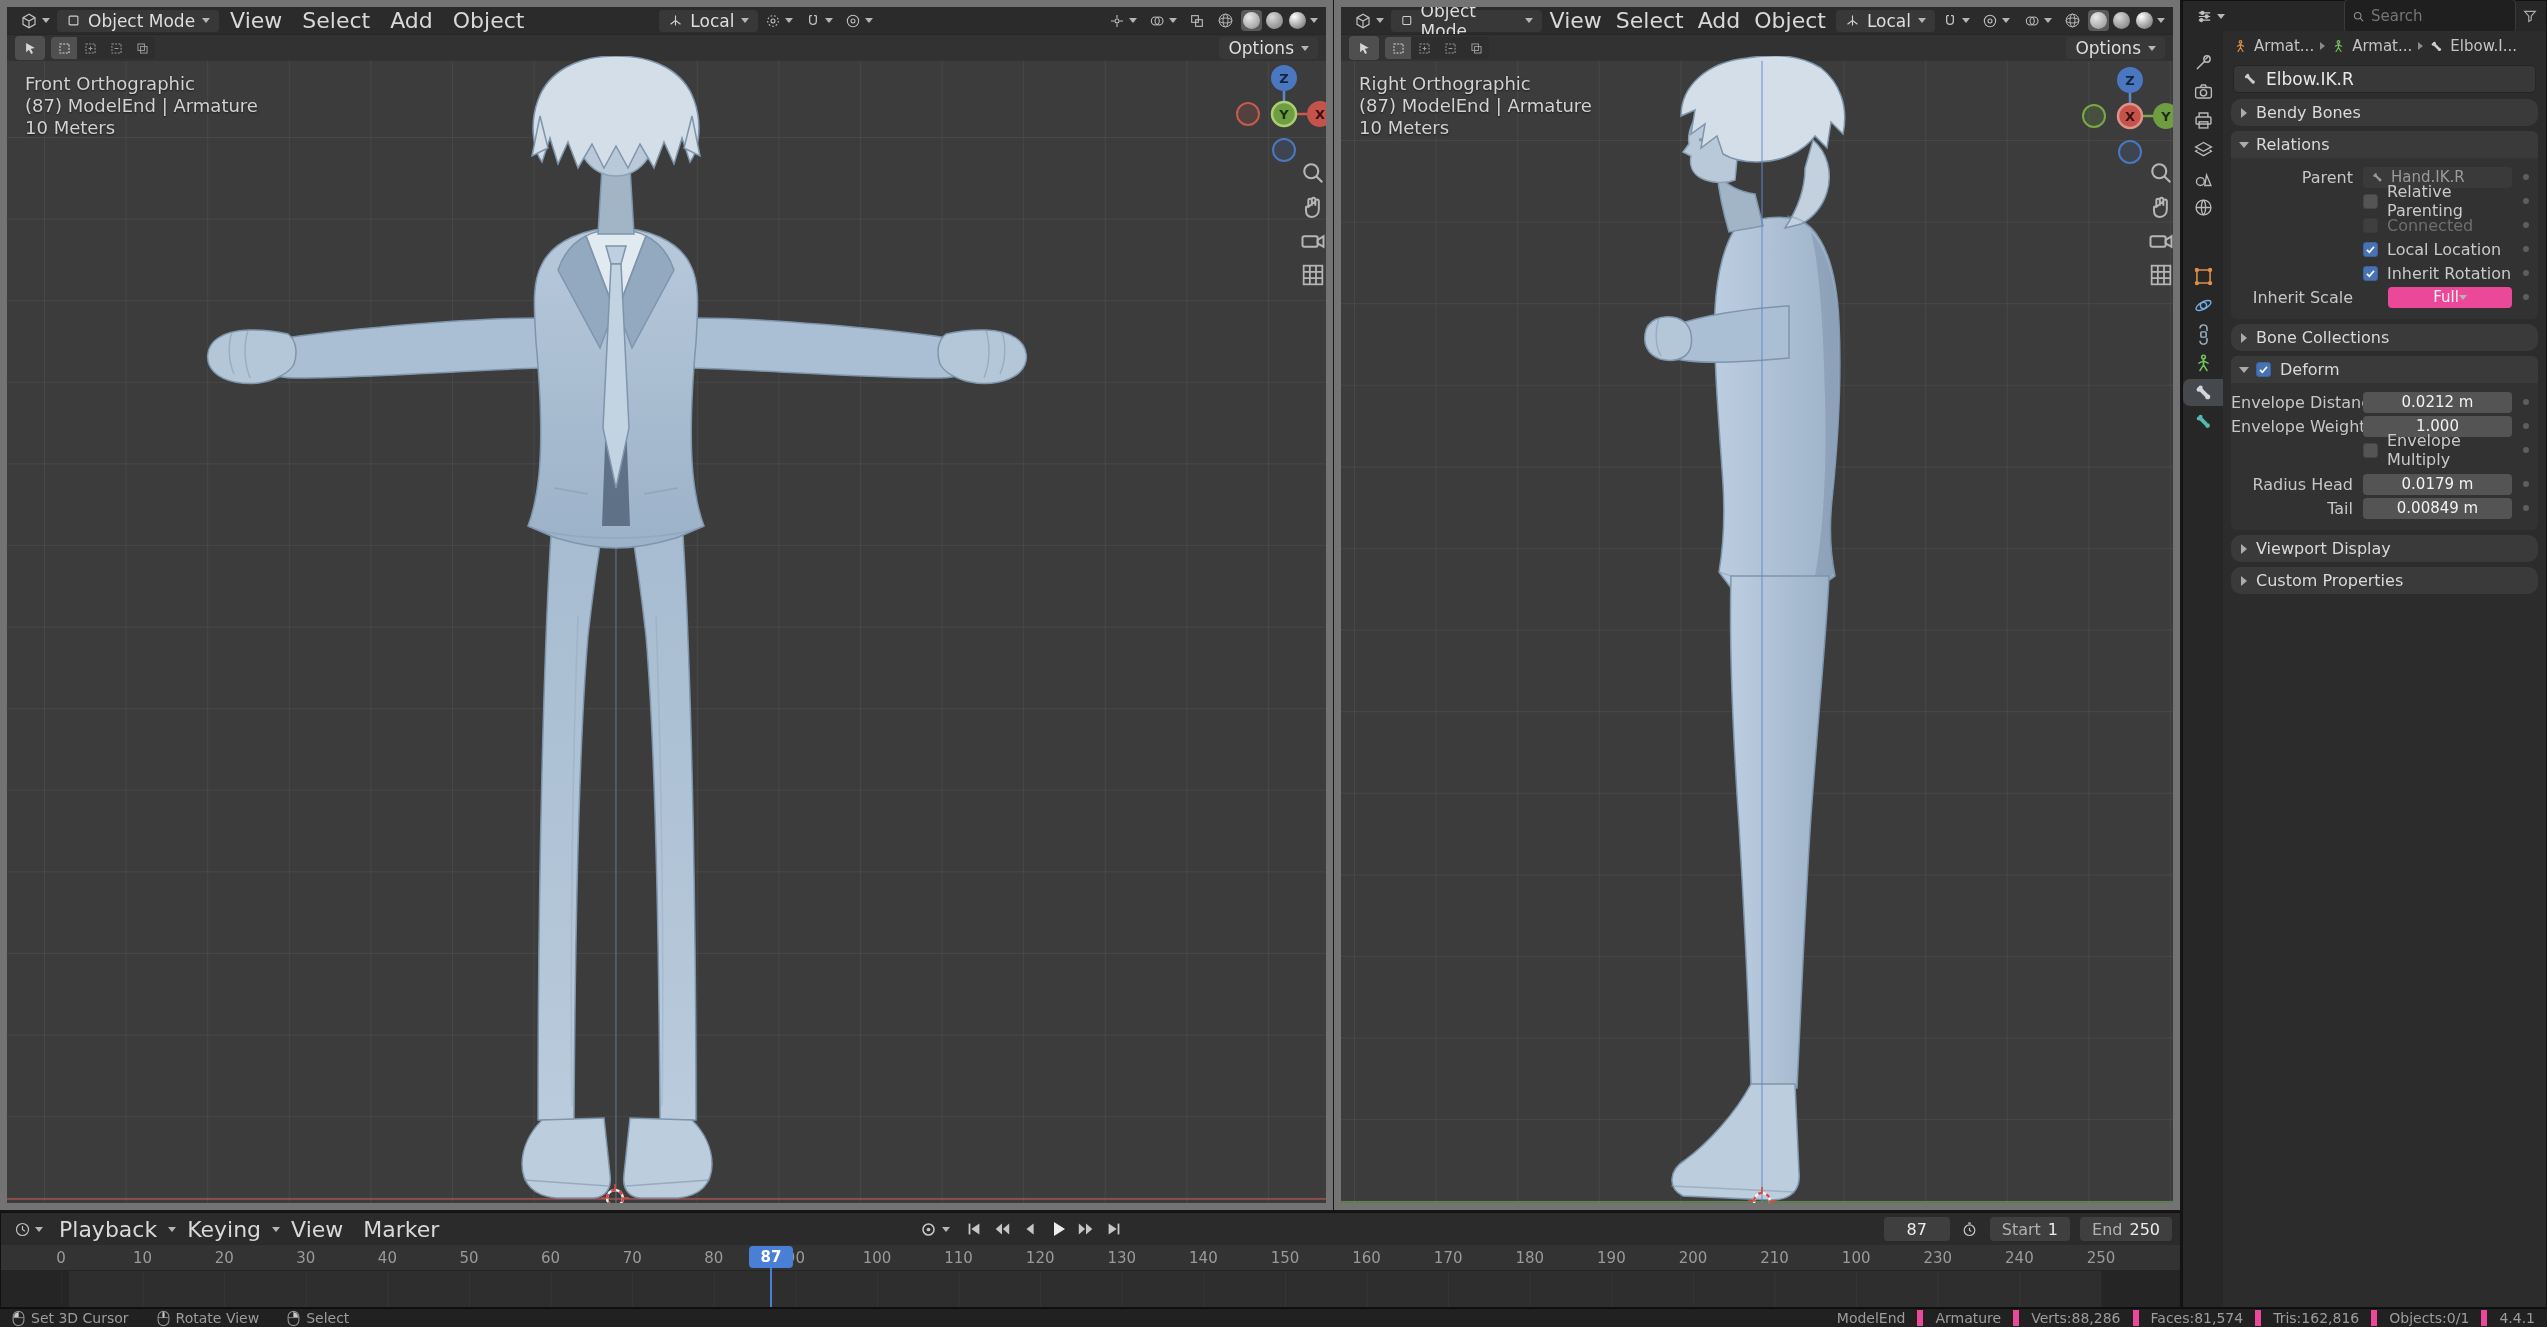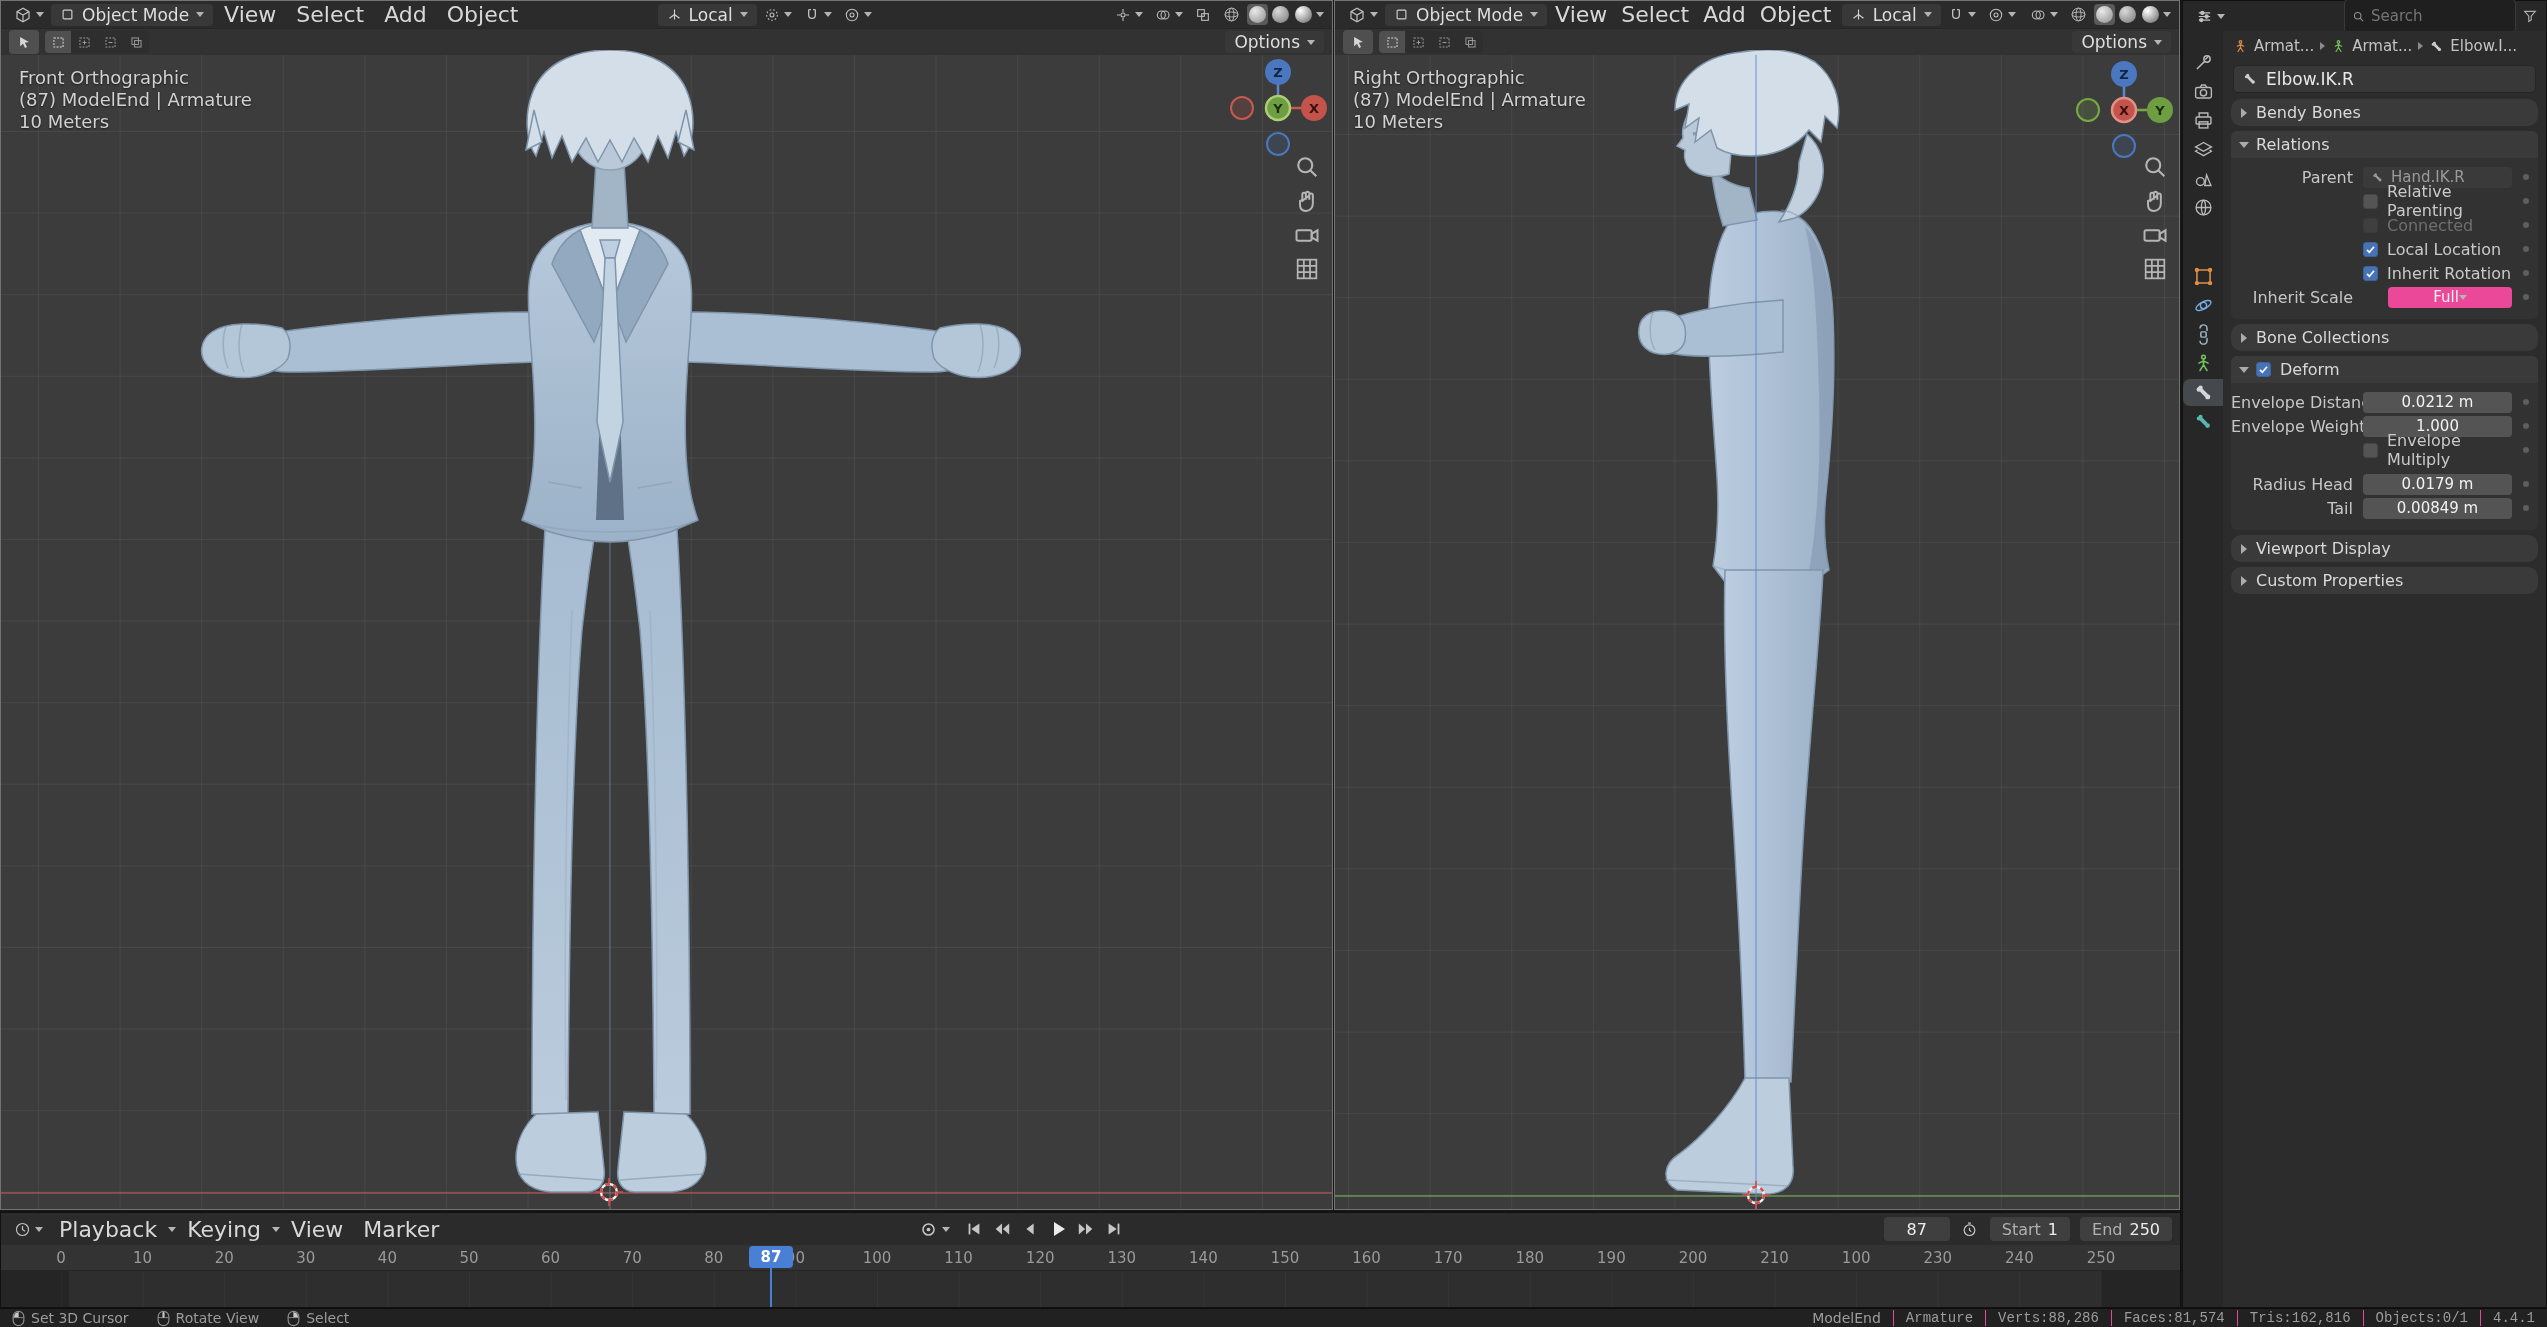--- a/index.html
+++ b/index.html
@@ -10,21 +10,21 @@
   
   .abs { position:absolute; }
   .car { width:0; height:0; border-left:4.5px solid transparent; border-right:4.5px solid transparent;
          border-top:5px solid #b5b5b5; display:inline-block; flex:none; }
   .tri { width:0; height:0; border-top:5.5px solid transparent; border-bottom:5.5px solid transparent;
          border-left:6.5px solid #ababab; display:inline-block; flex:none; }
   .tri.open { transform:rotate(90deg); }
   svg { display:block; }
 
   
-  .vp { position:absolute; background:#15803d; overflow:hidden; border:1px solid #737373; }
+  .vp { position:absolute; background:#15803d; overflow:hidden; border:7px solid #737373; }
   .vp-header { position:absolute; left:0; right:0; top:0; height:27px; background:#2b2b2b;
                display:flex; align-items:center; gap:2px; padding:0 8px; }
   .vp-toolrow { position:absolute; left:0; right:0; top:27px; height:27px; background:#323232;
                 display:flex; align-items:center; gap:6px; padding:0 8px; border-top:1px solid #262626;}
   .vp-canvas { position:absolute; left:0; right:0; top:54px; bottom:0; background-color:#3c3c3c;
     background-image:
       linear-gradient(rgba(255,255,255,0.055) 1px, transparent 1px),
       linear-gradient(90deg, rgba(255,255,255,0.055) 1px, transparent 1px);
     background-size:81.6px 81.6px; }
   .mi { padding:0 9px; font-size:22px; color:#d8d8d8; line-height:27px; cursor:default; }
@@ -115,21 +115,21 @@
                     border-radius:4px; color:#fff; font-size:15px; font-weight:bold;
                     display:flex; align-items:center; justify-content:center; transform:translateX(-50%); }
 
   
   #statusbar { position:absolute; left:0; top:1308px; width:2547px; height:19px; background:#212121;
                border-top:1px solid #0e0e0e; display:flex; align-items:center; padding:0 12px;
                font-size:14px; color:#9c9c9c; }
   .hint { display:flex; align-items:center; gap:6px; margin-right:28px; }
   #stats { margin-left:auto; display:flex; align-items:center; }
   .stat { white-space:nowrap; }
-  .stat + .stat { border-left:1px solid #ec4899; margin-left:12px; padding-left:12px;font-family:Liberation Mono, monospace; }
+  .stat + .stat { border-left:6px solid #ec4899; margin-left:12px; padding-left:12px; }
 </style>
 </head>
 <body>
 
 <div id="root">
 
   <div class="vp" style="left:0;top:0;width:1333px;height:1210px">
     <div class="vp-header">
       <span class="hbtn">
         <svg width="18" height="18" viewBox="0 0 24 24">

